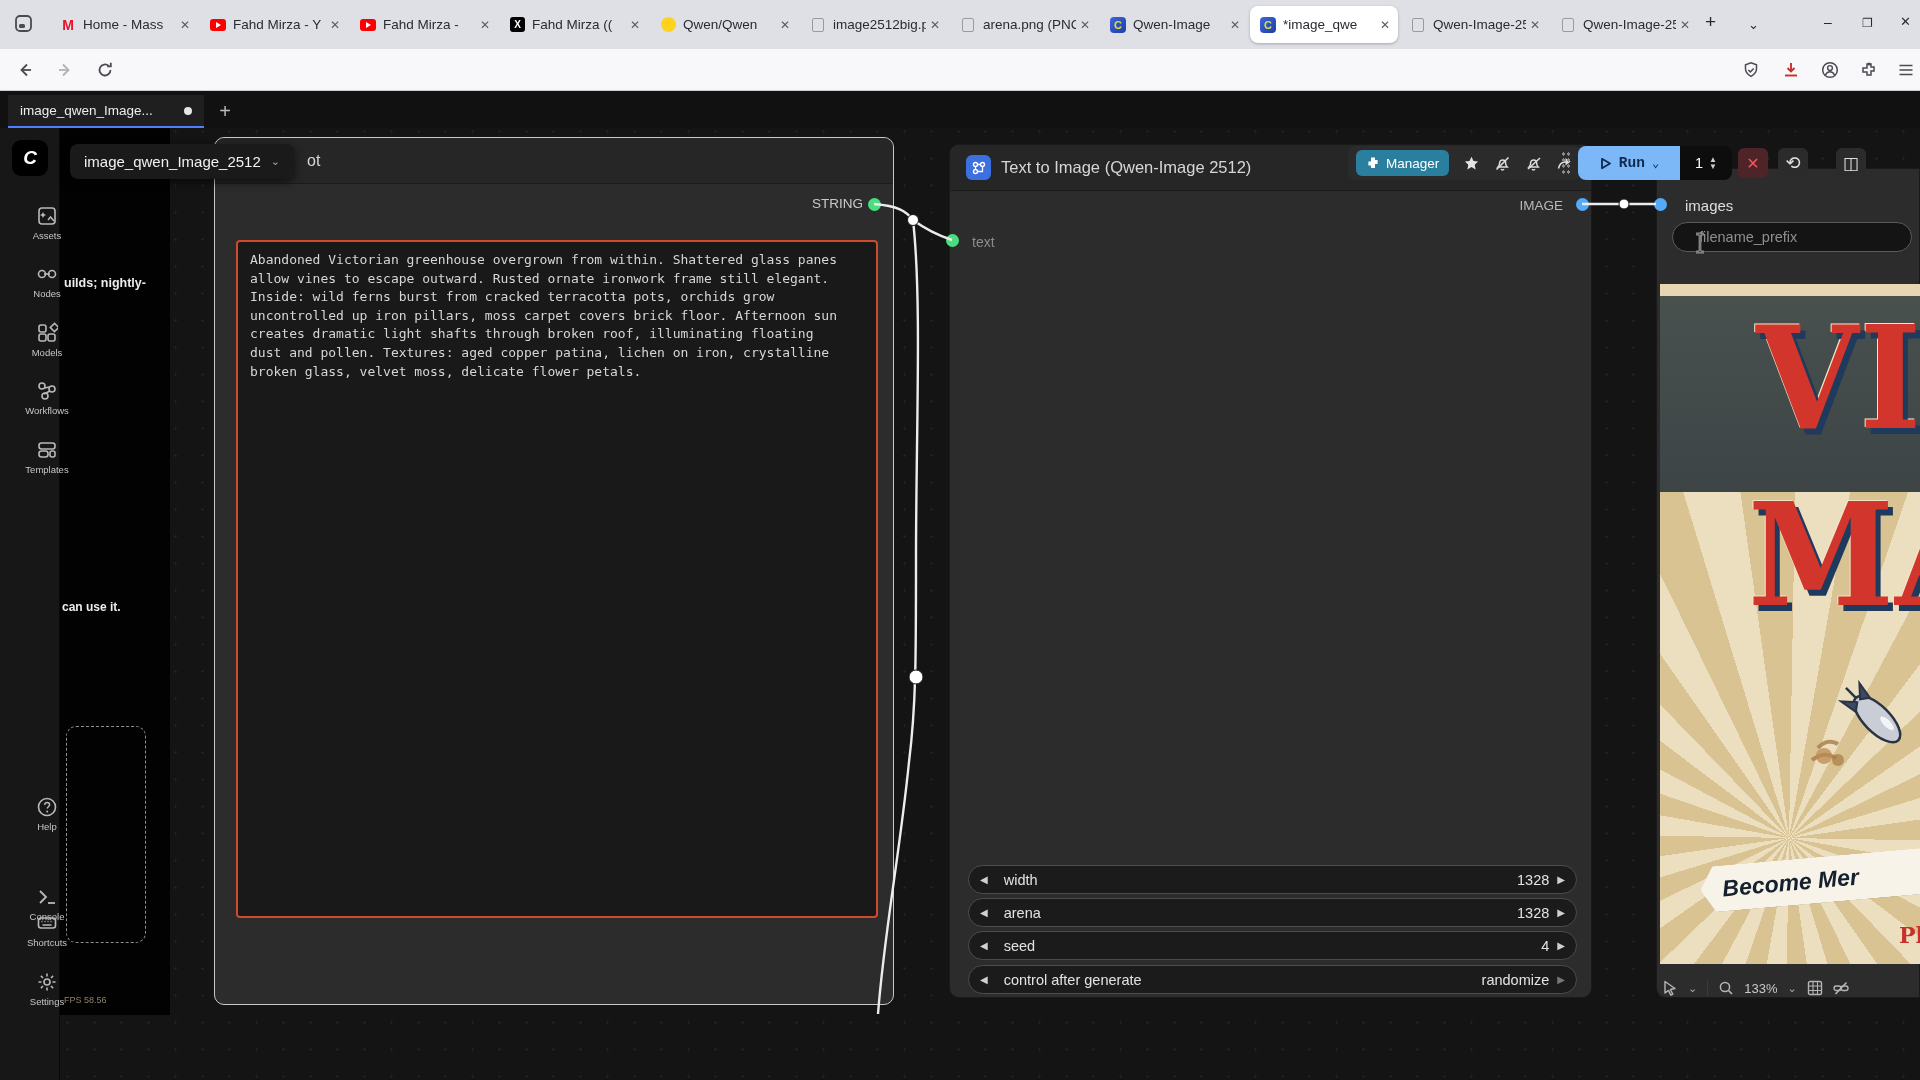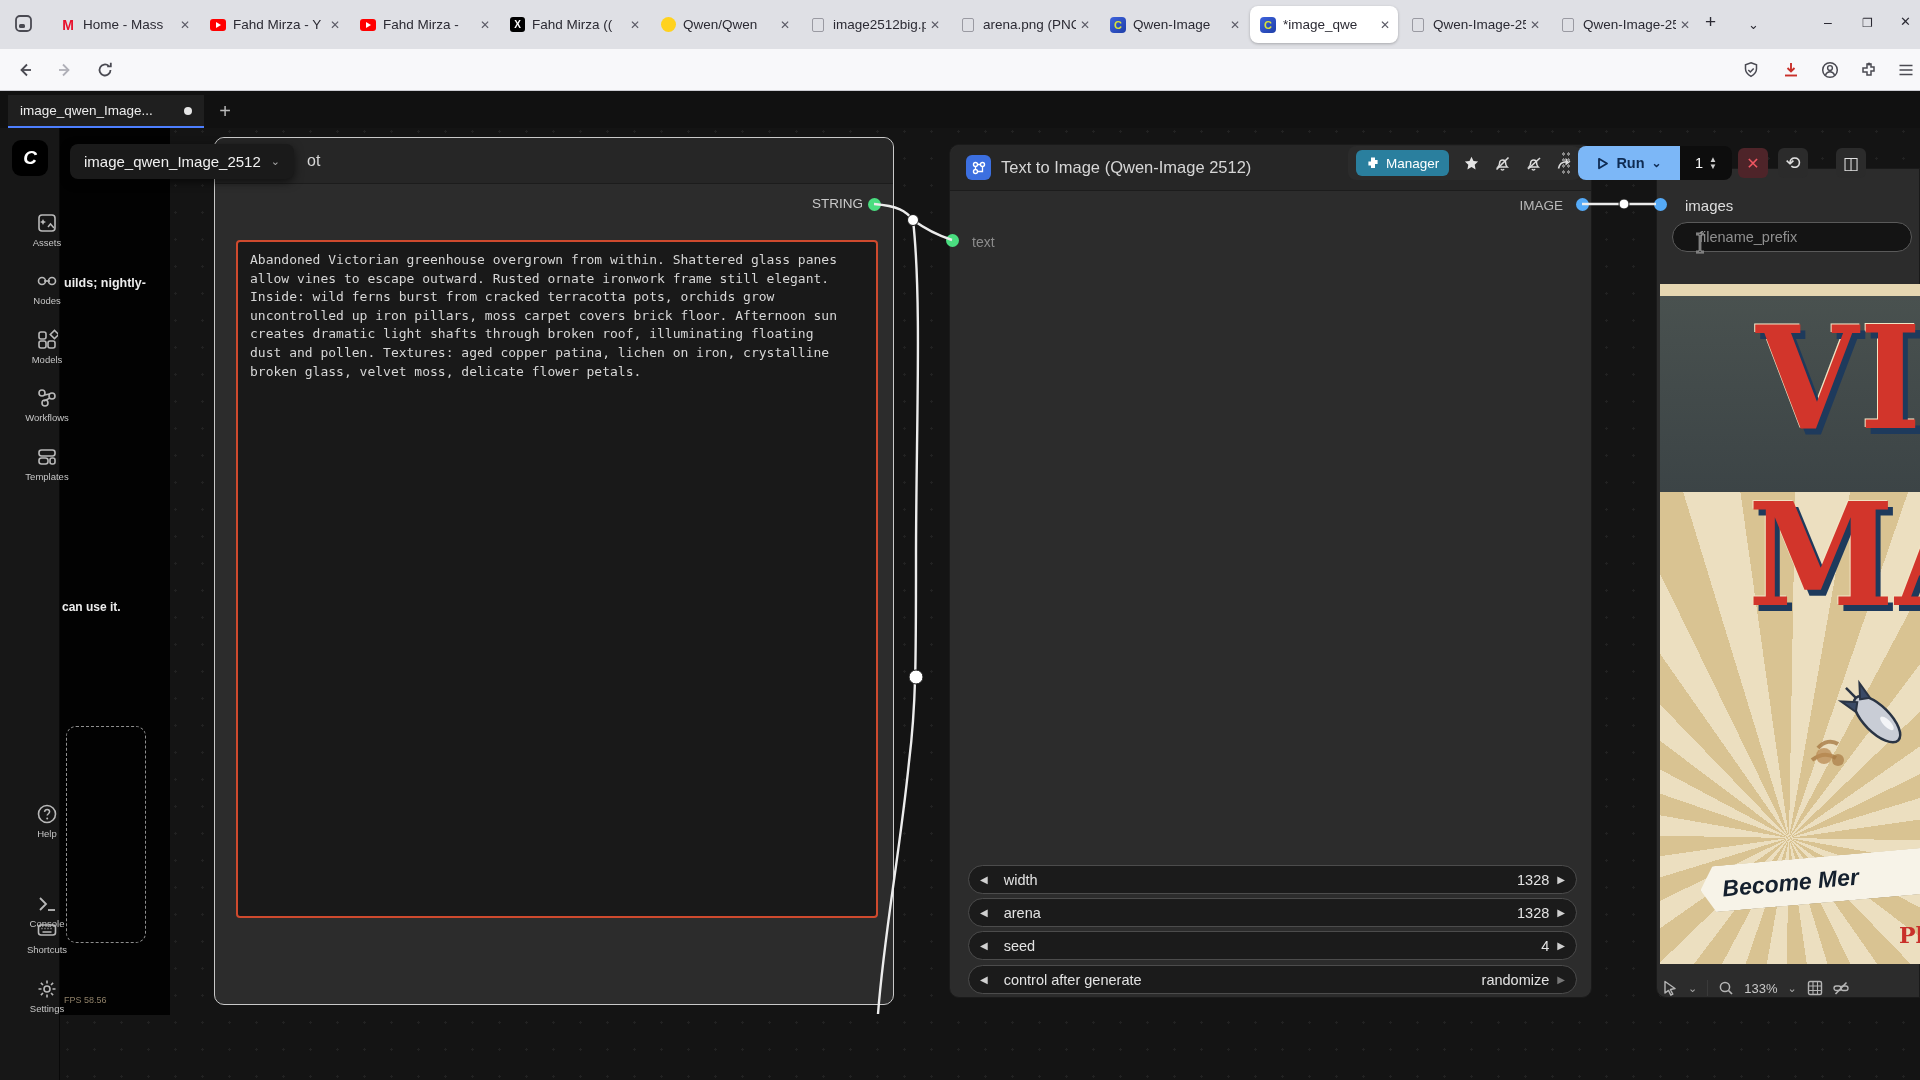--- a/index.html
+++ b/index.html
@@ -42,21 +42,21 @@
   .wftab { left:8px; top:95px; width:196px; height:33px; background:#1f1f1f; border-bottom:2px solid #4d7fff;
     display:flex; align-items:center; padding:0 12px; color:#ececec; font-size:13.5px; }
   .wfdot { width:8px; height:8px; border-radius:50%; background:#e6e6e6; margin-left:auto; }
   .wfplus { left:208px; top:95px; width:34px; height:33px; color:#bbb; font-size:20px;
     display:flex; align-items:center; justify-content:center; }
 
   .sidebar { left:0; top:128px; width:60px; height:952px; background:#171717; border-right:1px solid #090909; }
   .slogo { left:12px; top:140px; width:36px; height:36px; background:#000; border-radius:9px; color:#fff;
     font-weight:bold; font-size:19px; display:flex; align-items:center; justify-content:center; font-style:italic; }
   .sitem { left:0; width:60px; height:50px; display:flex; flex-direction:column; align-items:center;
-    justify-content:flex-end; color:#b9b9b9;padding-left:34px; }
+    justify-content:center; color:#b9b9b9;padding-left:34px; }
   .sitem .slabel { font-size:9.5px; margin-top:3px; color:#c6c6c6; }
 
   .bgstrip { left:60px; top:128px; width:110px; height:887px; background:#020202; }
   .bgtxt { color:#ececec; font-weight:bold; font-size:12.5px; white-space:nowrap; }
   .dashbox { left:66px; top:726px; width:80px; height:217px; border:1.5px dashed #8f8f8f; border-radius:10px; }
   .fps { left:64px; top:995px; font-size:9px; color:#8f8068; }
 
   
   .node { background:#2c2c2c; border-radius:10px; }
   .nhead { height:46px; display:flex; align-items:center; border-bottom:1px solid #1c1c1c;
@@ -97,21 +97,21 @@
   .pcorner { position:absolute; left:239px; top:638px; color:#c9302a; font-weight:bold; font-size:22px;
     font-family:"DejaVu Serif", serif; }
 
   
   .tbgroup { left:1348px; top:146px; height:34px; background:#2b2b2b; border-radius:8px; display:flex;
     align-items:center; padding:0 8px; gap:14px; }
   .mgrbtn { height:26px; background:#2a7f9e; border-radius:6px; display:flex; align-items:center; gap:6px;
     padding:0 10px; color:#fff; font-size:13.5px; }
   .rungrp { left:1578px; top:146px; height:34px; border-radius:8px; overflow:hidden; display:flex; }
   .runbtn { width:102px; background:#7cb7f7; color:#0e2b52; display:flex; align-items:center;
-    justify-content:center; gap:7px; font-size:14.5px; font-weight:bold; }
+    justify-content:center; gap:7px; font-size:14.5px; font-weight:bold;font-family:Liberation Mono, monospace; }
   .qcount { width:52px; background:#0d0d0d; color:#fff; display:flex; align-items:center;
     justify-content:center; gap:6px; font-size:14.5px; }
   .sqbtn { width:30px; height:30px; top:148px; border-radius:6px; display:flex; align-items:center;
     justify-content:center; font-size:16px; }
   .carets { display:flex; flex-direction:column; font-size:8px; color:#cfcfcf; line-height:7px; }
   .draghandle { left:1561px; top:151px; width:10px; height:24px;
     background-image:radial-gradient(#8a8a8a 1.4px, transparent 1.6px); background-size:5px 6px; }
 
   
   .cctl { top:976px; height:24px; display:flex; align-items:center; color:#a8a8a8; }

